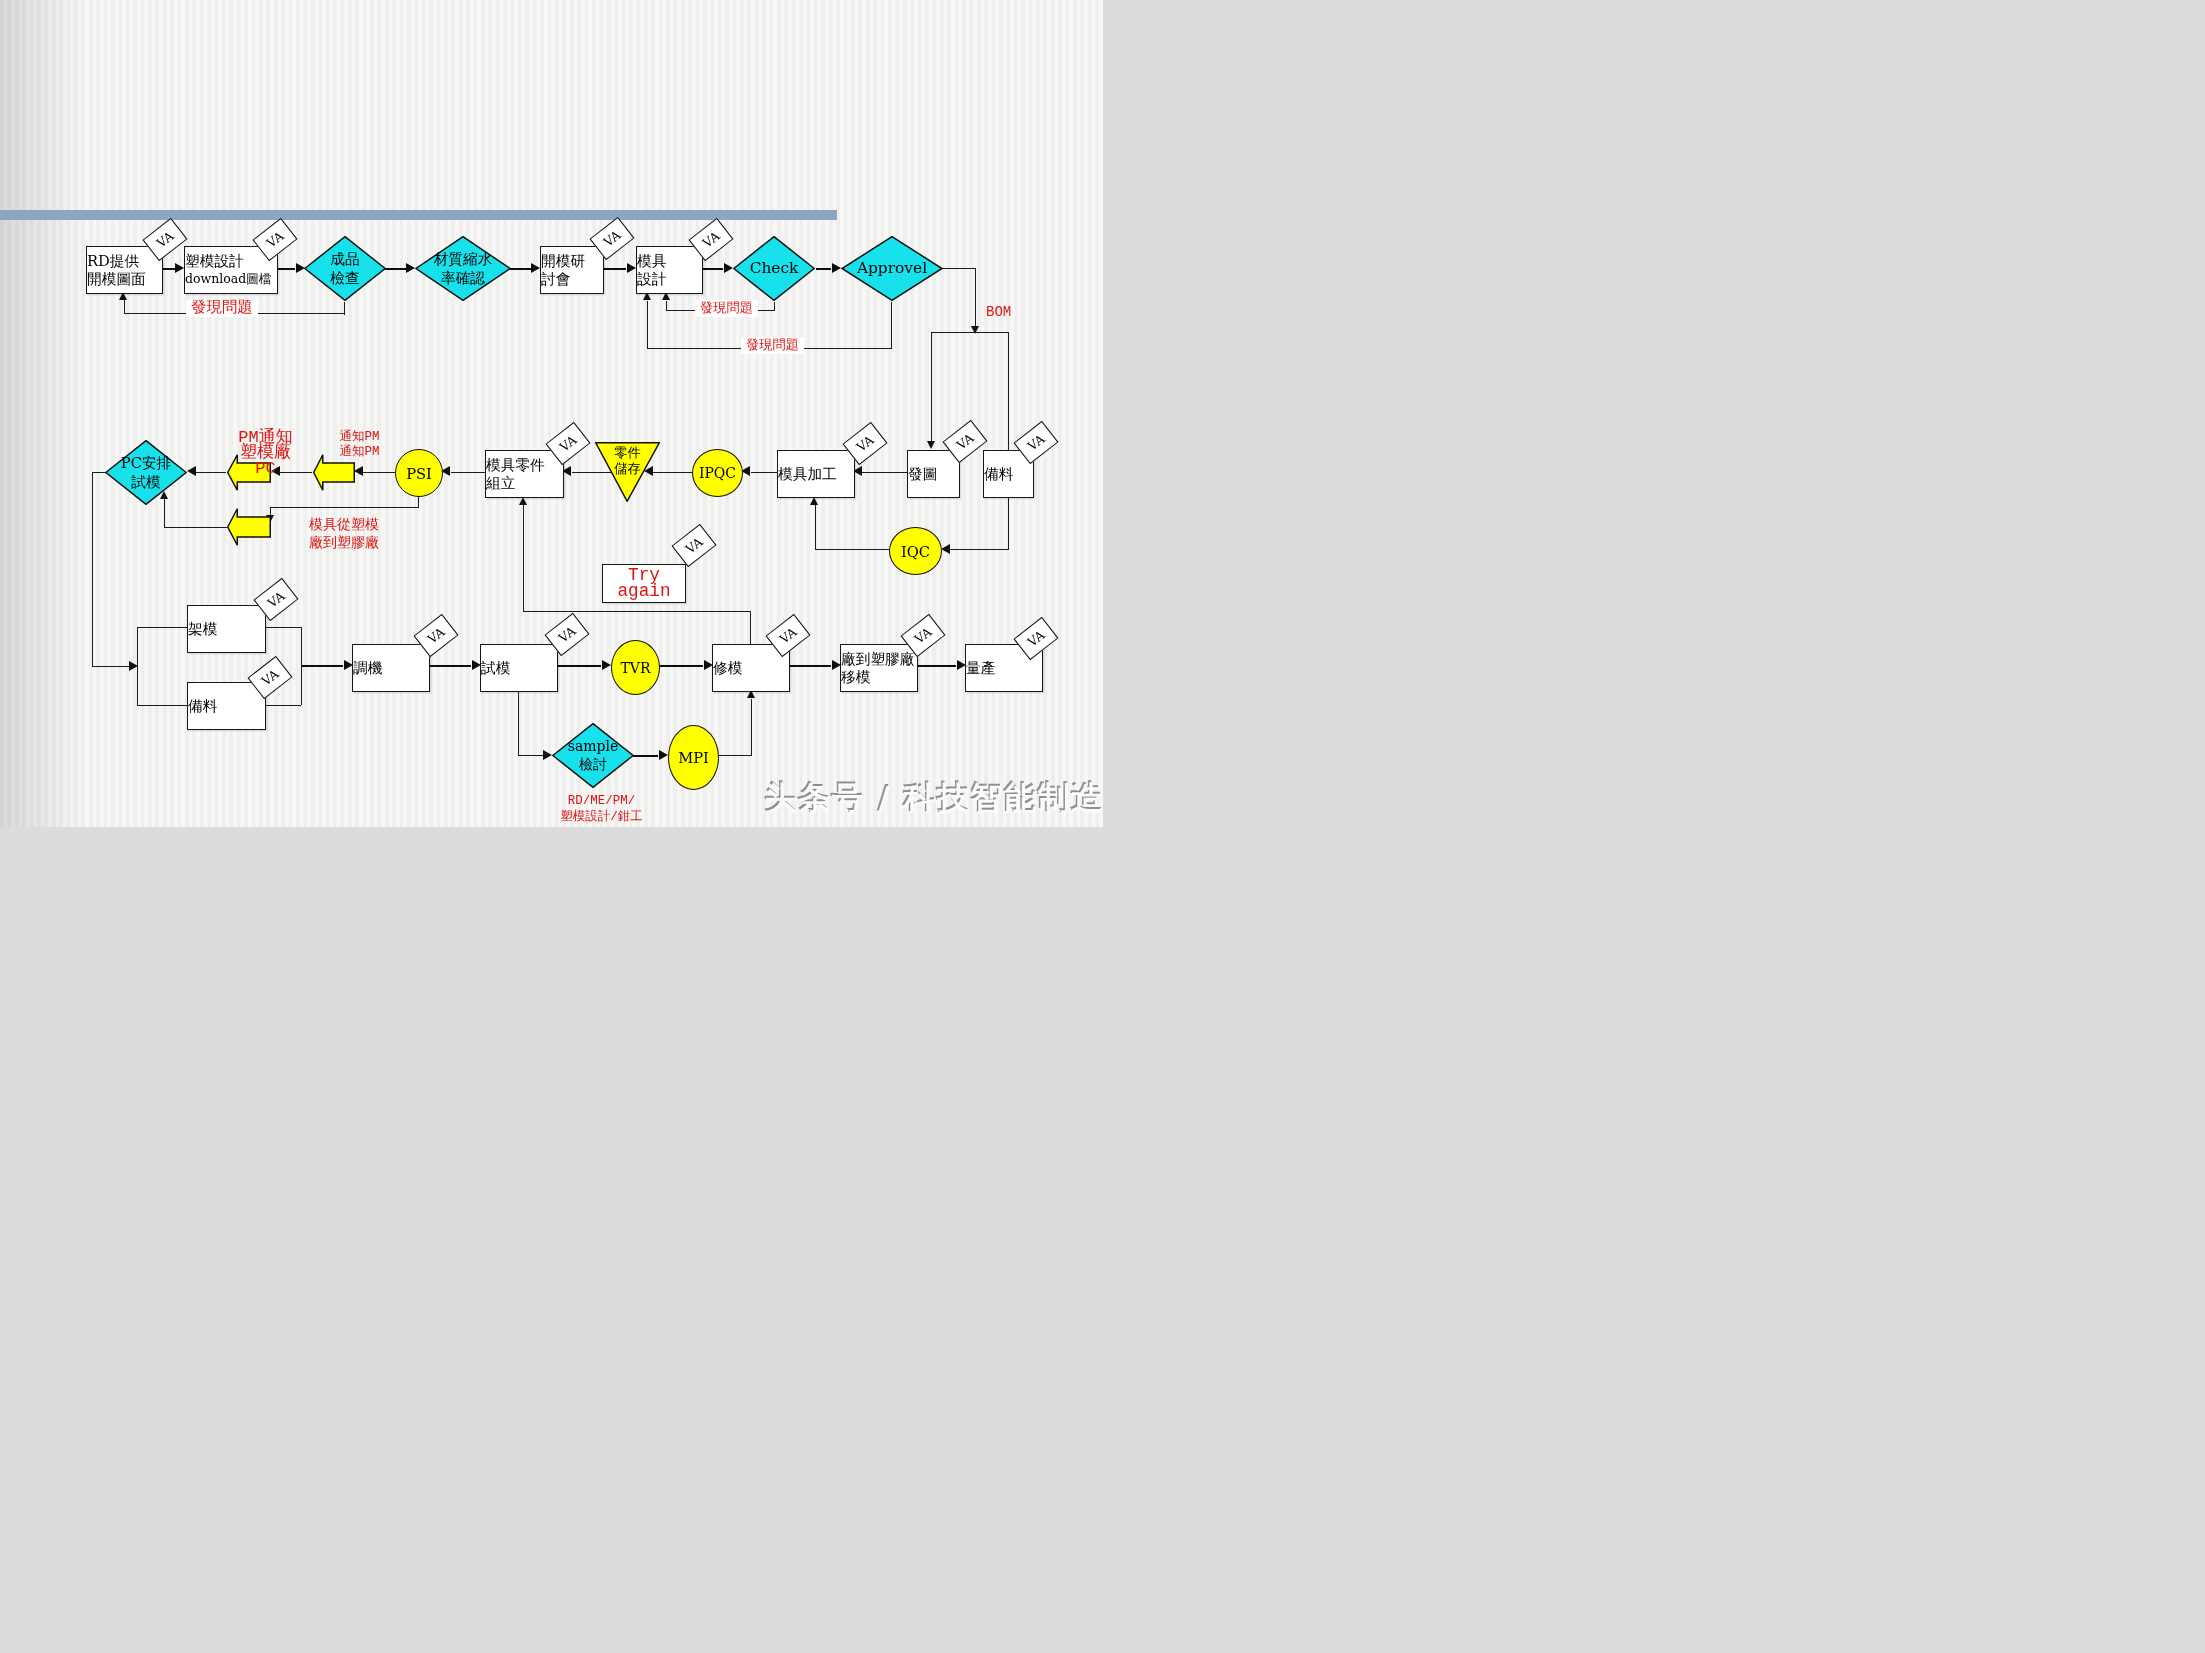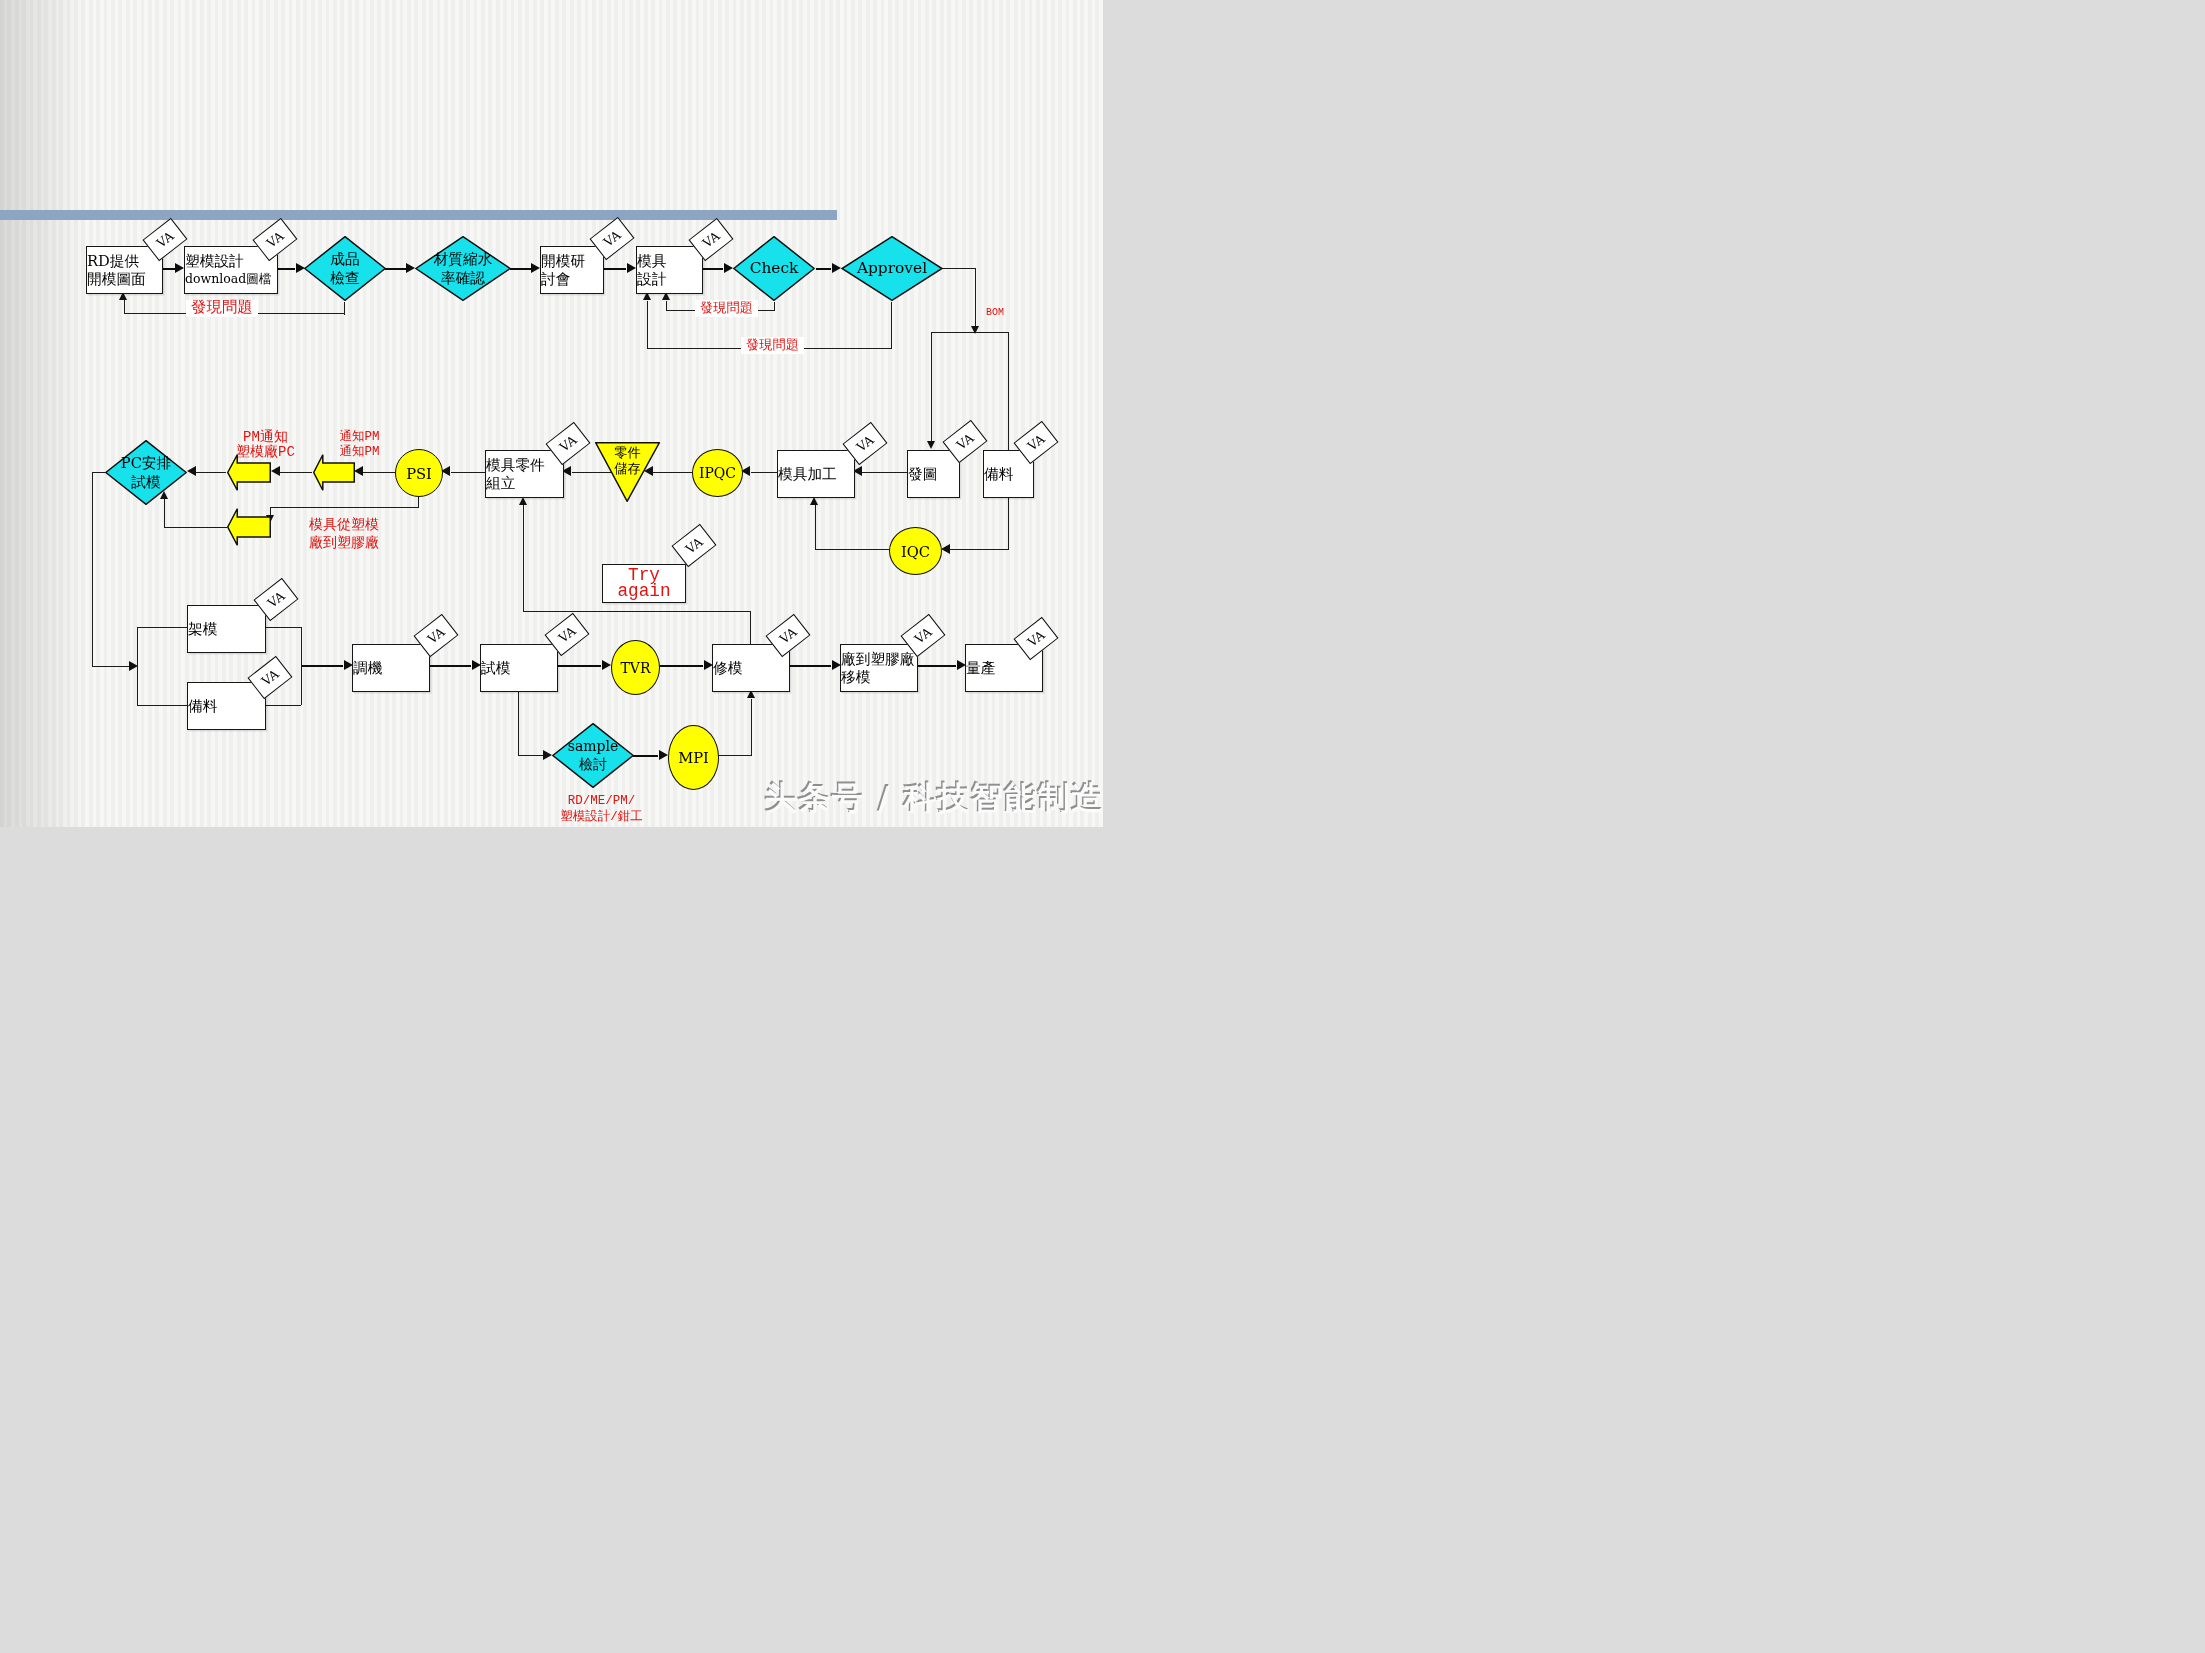--- a/index.html
+++ b/index.html
@@ -135,21 +135,21 @@
 
   <div class="ln v" style="left:891px;top:302px;height:47px"></div>
   <div class="ln h" style="left:647px;top:348px;width:244px"></div>
   <div class="ln v" style="left:647px;top:301px;height:48px"></div>
   <div class="hd hu" style="left:643px;top:292px"></div>
   <div class="red wbg" style="left:741px;top:337px;font-size:13.2px">發現問題</div>
 
   <div class="ln h" style="left:942px;top:268px;width:33px"></div>
   <div class="ln v" style="left:975px;top:268px;height:58px"></div>
   <div class="hd hdn" style="left:971px;top:326px"></div>
-  <div class="red" style="left:986px;top:305px;font-size:10px">BOM</div>
+  <div class="red" style="left:986px;top:305px;font-size:14px">BOM</div>
   <div class="ln h" style="left:931px;top:332px;width:77px"></div>
   <div class="ln v" style="left:931px;top:332px;height:113px"></div>
   <div class="hd hdn" style="left:927px;top:441px"></div>
   <div class="ln v" style="left:1008px;top:332px;height:218px"></div>
 
   <div class="shape" style="left:105px;top:440px;width:82px;height:65px">
       <svg class="cy" viewBox="0 0 100 100" preserveAspectRatio="none">
         <polygon points="50,1 99,50 50,99 1,50"></polygon>
       </svg>
       <div class="tx">
@@ -219,21 +219,21 @@
   <div class="va" style="left:847px;top:430px">
       <span>VA</span>
     </div>
   <div class="va" style="left:947px;top:428px">
       <span>VA</span>
     </div>
   <div class="va" style="left:1018px;top:429px">
       <span>VA</span>
     </div>
 
-  <div class="red" style="left:230px;top:430px;width:71px;font-size:14px">
+  <div class="red" style="left:230px;top:430px;width:71px;font-size:17px">
       <span>PM通知</span>
       <span>塑模廠PC</span>
     </div>
   <div class="red" style="left:324px;top:430px;width:71px;font-size:12.5px">
       <span>通知PM</span>
       <span>通知PM</span>
     </div>
 
   <div class="ell" style="left:889px;top:527px;width:51px;height:46px">
       <span>IQC</span>

